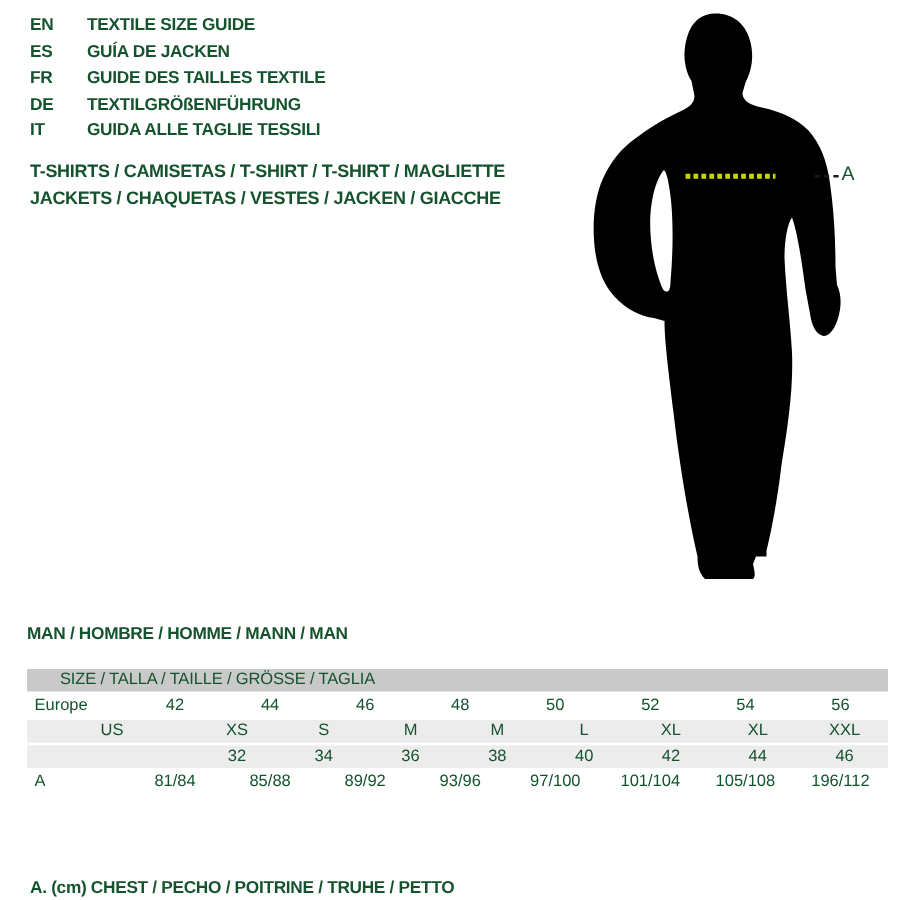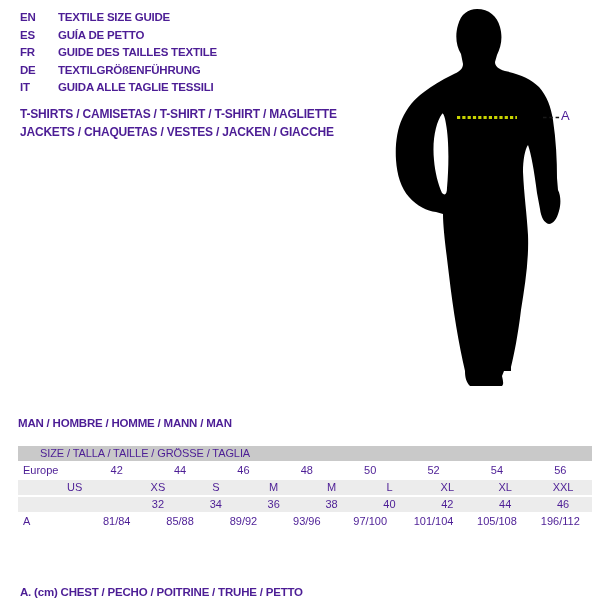--- a/index.html
+++ b/index.html
@@ -1,18 +1,18 @@
 <!DOCTYPE html>
 <html><head>
 <meta charset="utf-8">
 <style>
   html,body{margin:0;padding:0;background:#fff;}
   .canvas{
     position:relative;width:600px;height:600px;background:#ffffff;overflow:hidden;
-    font-family:"Liberation Sans","DejaVu Sans",sans-serif;color:#4c1d95;
+    font-family:"Liberation Sans","DejaVu Sans",sans-serif;color:#14532d;
   }
   
   .lang-list{position:absolute;left:20px;top:9px;}
   .lang-row{display:flex;font-size:11.5px;font-weight:bold;line-height:17.5px;letter-spacing:-0.2px;}
   .lang-code{width:38px;}
   
   .cat-block{position:absolute;left:20px;top:106px;font-size:12px;font-weight:bold;line-height:17.5px;letter-spacing:-0.2px;}
   
   .figure-wrap{position:absolute;left:390px;top:0;width:190px;height:410px;}
   .measure-label{position:absolute;left:561px;top:108px;font-size:13px;font-weight:normal;}
@@ -33,21 +33,21 @@
 
 <div class="canvas">
 
   <div class="lang-list">
     <div class="lang-row">
       <span class="lang-code">EN</span>
       <span class="lang-label">TEXTILE SIZE GUIDE</span>
     </div>
     <div class="lang-row">
       <span class="lang-code">ES</span>
-      <span class="lang-label">GUÍA DE PETTO</span>
+      <span class="lang-label">GUÍA DE JACKEN</span>
     </div>
     <div class="lang-row">
       <span class="lang-code">FR</span>
       <span class="lang-label">GUIDE DES TAILLES TEXTILE</span>
     </div>
     <div class="lang-row">
       <span class="lang-code">DE</span>
       <span class="lang-label">TEXTILGRÖßENFÜHRUNG</span>
     </div>
     <div class="lang-row">

